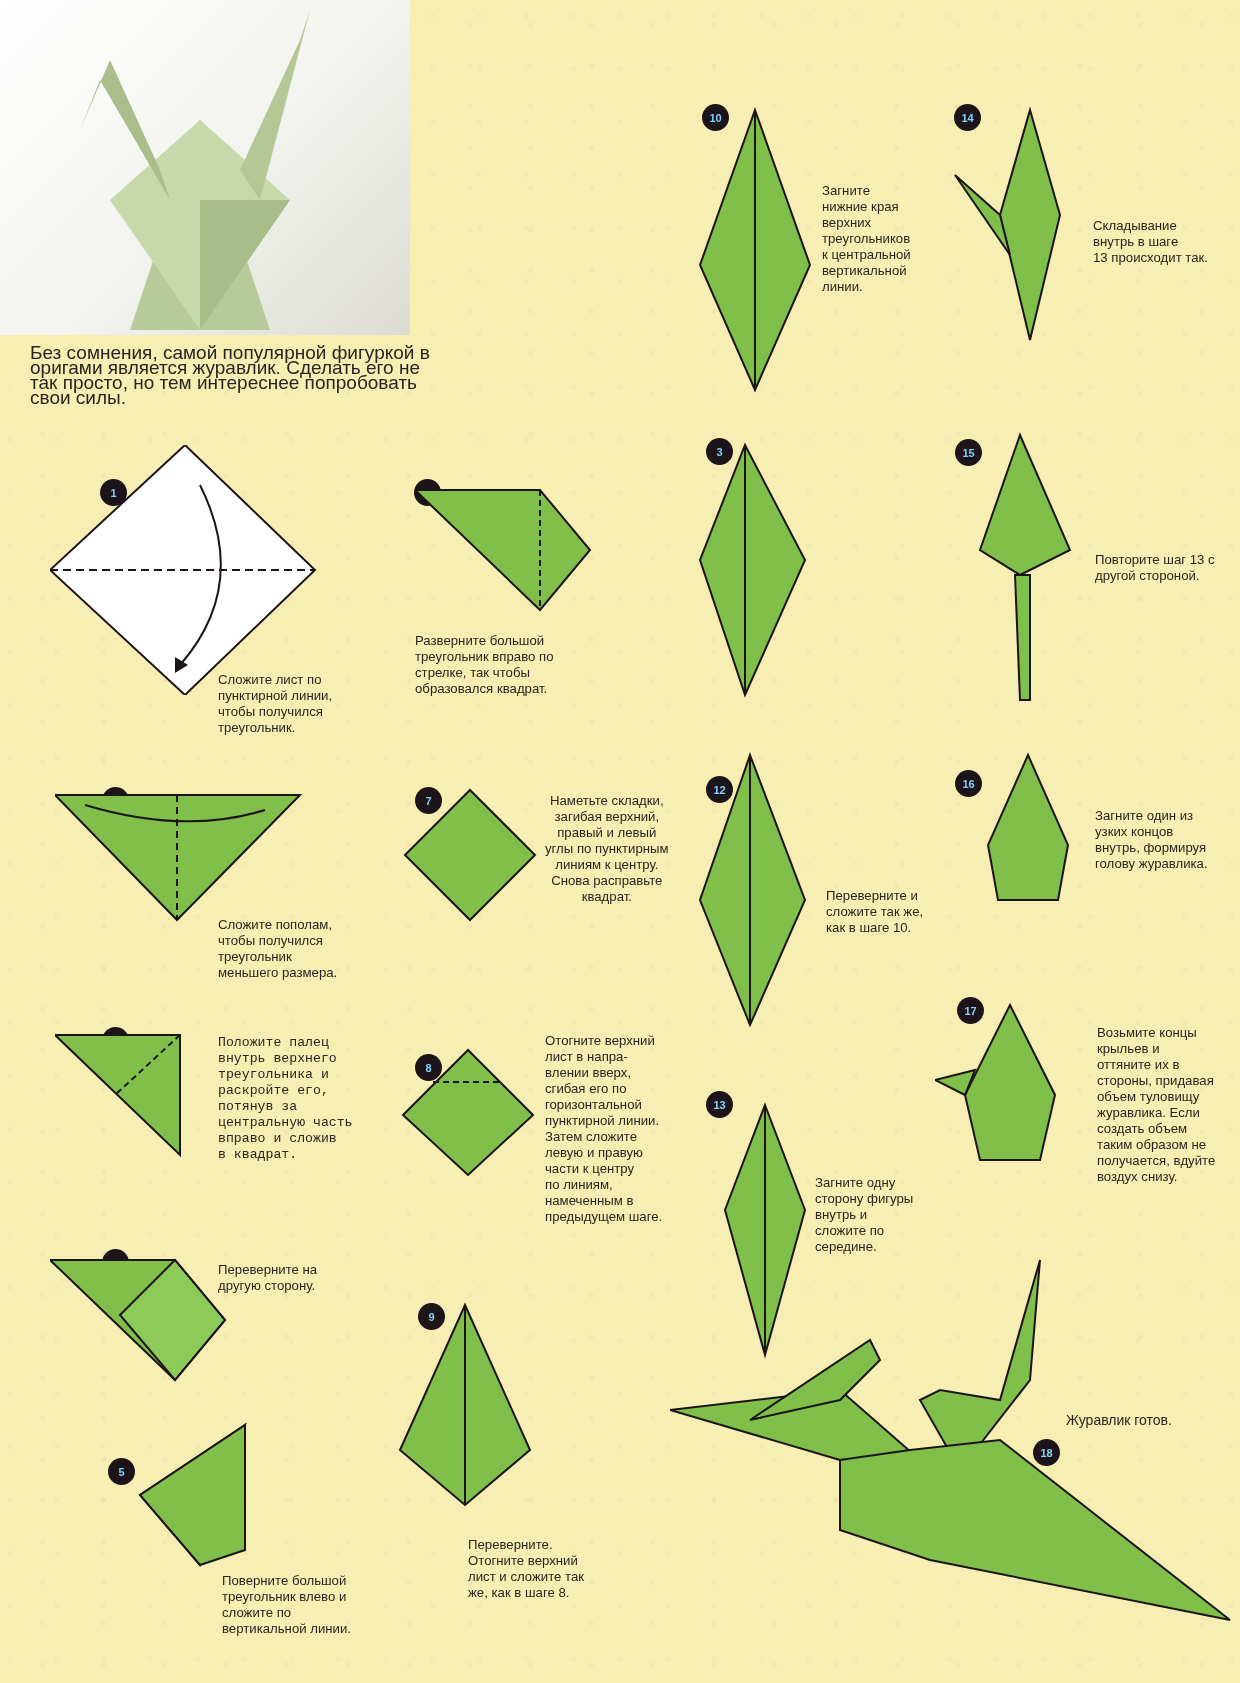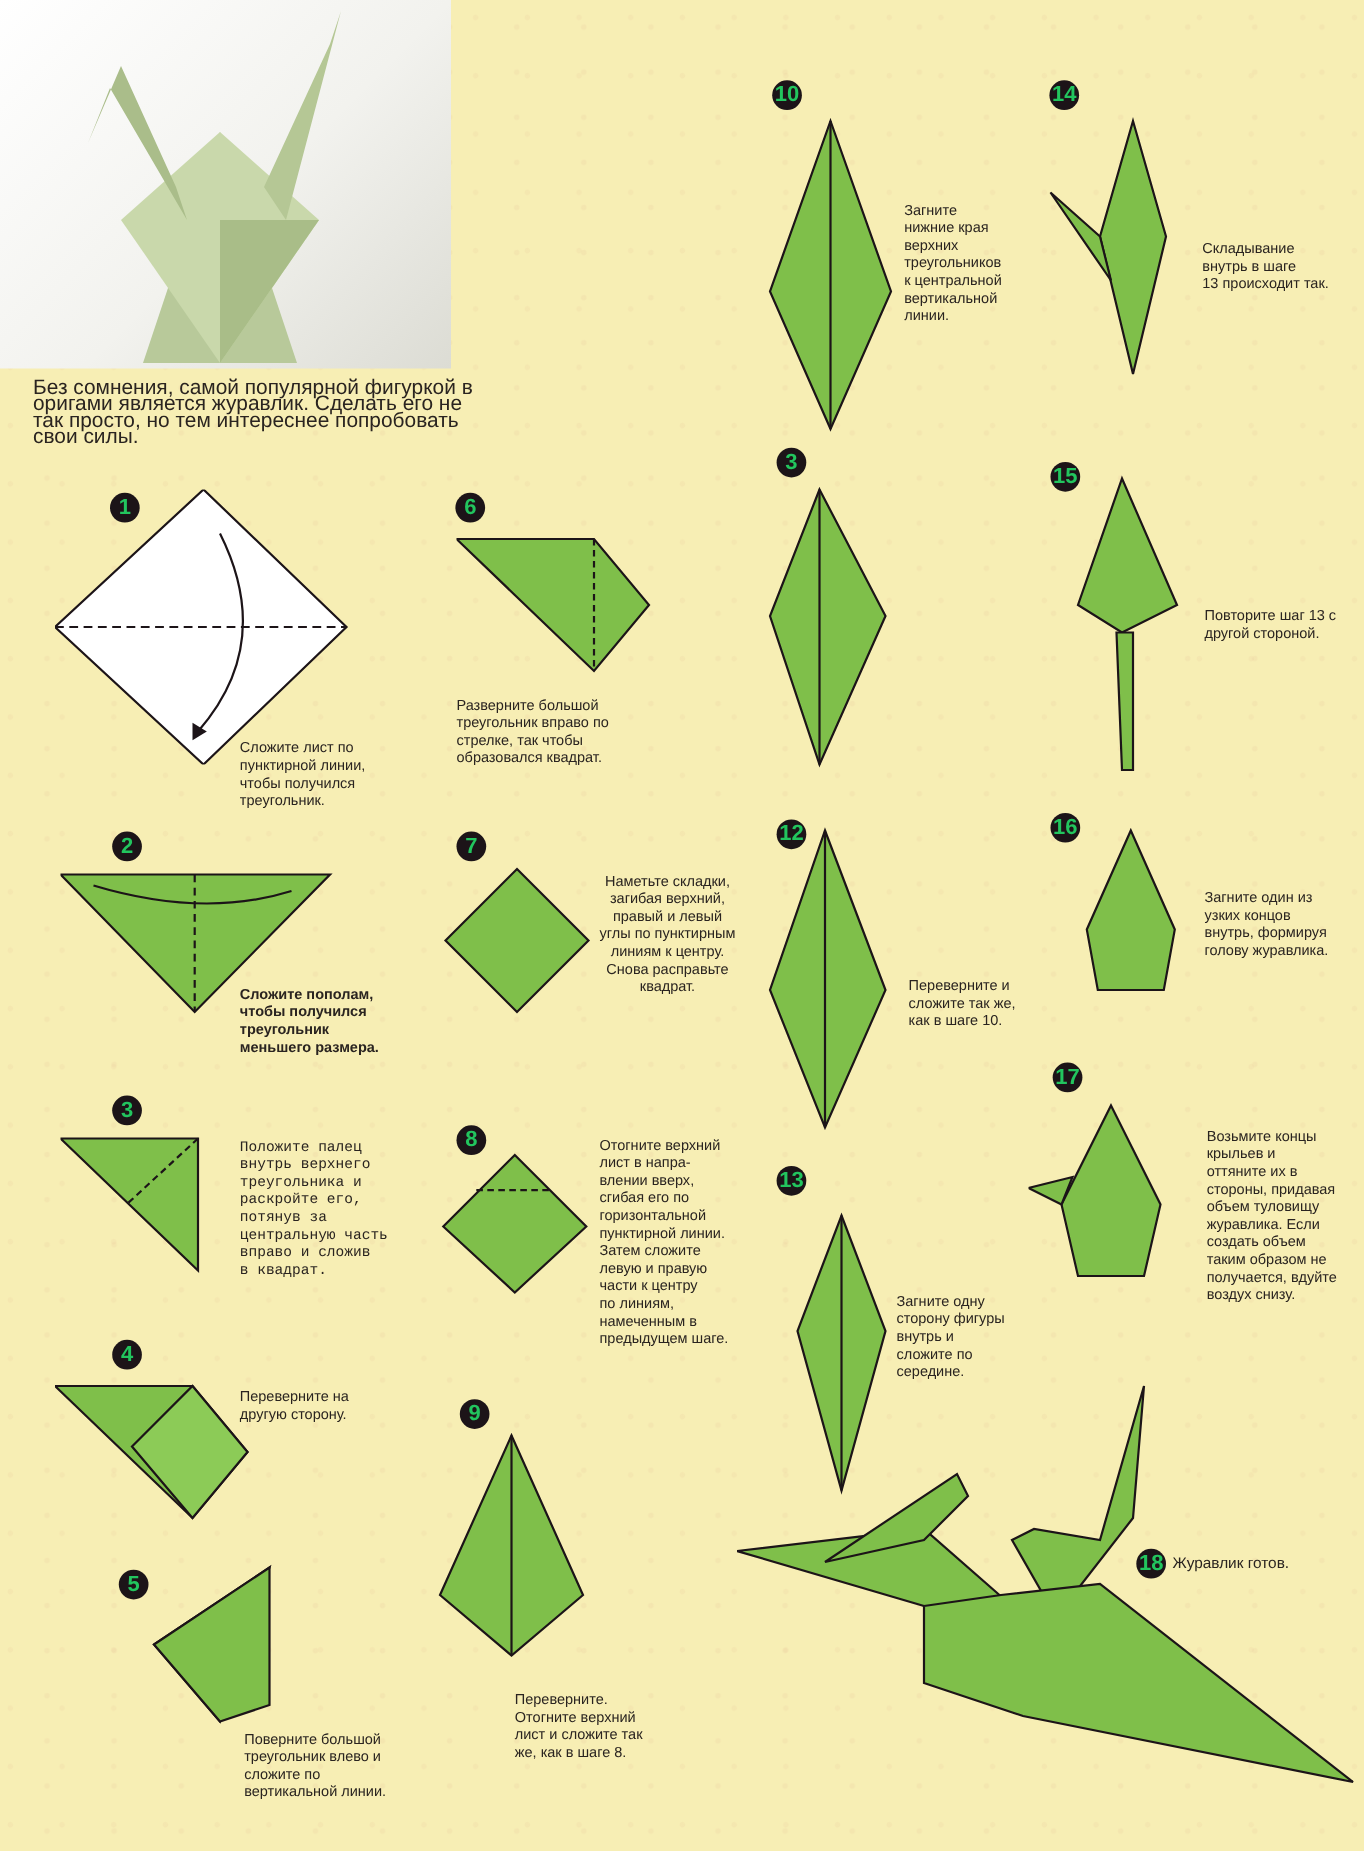--- a/index.html
+++ b/index.html
@@ -13,23 +13,24 @@
     font-family: "Liberation Sans", sans-serif;
     color: #2a2420;
   }
   .abs { position: absolute; }
   .photo {
     left: 0; top: 0; width: 410px; height: 335px;
     background: linear-gradient(135deg, #ffffff 0%, #f2f2ee 55%, #dcdcd4 100%);
   }
   .intro { left: 30px; top: 345px; width: 400px; font-size: 19px; line-height: 15px; }
   .step-num {
-    width: 27px; height: 27px; border-radius: 50%; background: #1c1418; color: #22c55e;
-    font-weight: bold; font-size: 20px; display: flex; align-items: center; justify-content: center;
+    width: 27px; height: 27px; border-radius: 50%; background: #1c1418; color: #7dd3fc;
+    font-weight: bold; font-size: 11px; display: flex; align-items: center; justify-content: center;
     font-family: "Liberation Sans", sans-serif;
+    margin-top: 31px;
   }
   .caption { font-size: 13.2px; line-height: 16px; white-space: pre-line; }
   .fig { position: absolute; }
   .final-label { font-size: 14px; }
 </style>
 </head>
 <body>
 
 <div class="abs photo">
   <svg width="410" height="335" viewBox="0 0 410 335">
@@ -54,21 +55,21 @@
 пунктирной линии,
 чтобы получился
 треугольник.</div>
 
 <div class="abs step-num" style="left:102px;top:756px;">2</div>
 <svg class="fig" style="left:55px;top:790px;" width="250" height="135">
   <polygon points="0,5 245,5 122,130" fill="#7fbf4a" stroke="#1c1418" stroke-width="2"></polygon>
   <line x1="122" y1="5" x2="122" y2="130" stroke="#1c1418" stroke-width="2" stroke-dasharray="7,5"></line>
   <path d="M30,15 Q130,45 210,20" fill="none" stroke="#1c1418" stroke-width="2"></path>
 </svg>
-<div class="abs caption" style="left:218px;top:896px;font-weight:bold;">Сложите пополам,
+<div class="abs caption" style="left:218px;top:917px;">Сложите пополам,
 чтобы получился
 треугольник
 меньшего размера.</div>
 
 <div class="abs step-num" style="left:102px;top:996px;">3</div>
 <svg class="fig" style="left:55px;top:1030px;" width="150" height="130">
   <polygon points="0,5 125,5 125,125" fill="#7fbf4a" stroke="#1c1418" stroke-width="2"></polygon>
   <line x1="125" y1="5" x2="60" y2="65" stroke="#1c1418" stroke-width="2" stroke-dasharray="6,4"></line>
 </svg>
 <div class="abs caption" style="left:218px;top:1035px;font-family:Liberation Mono, monospace;">Положите палец
@@ -189,21 +190,21 @@
 
 <div class="abs step-num" style="left:954px;top:73px;">14</div>
 <svg class="fig" style="left:935px;top:105px;" width="130" height="240">
   <polygon points="95,5 125,110 95,235 65,110" fill="#7fbf4a" stroke="#1c1418" stroke-width="2"></polygon>
   <polygon points="65,110 20,70 75,150" fill="#7fbf4a" stroke="#1c1418" stroke-width="2"></polygon>
 </svg>
 <div class="abs caption" style="left:1093px;top:218px;">Складывание
 внутрь в шаге
 13 происходит так.</div>
 
-<div class="abs step-num" style="left:955px;top:420px;">15</div>
+<div class="abs step-num" style="left:955px;top:408px;">15</div>
 <svg class="fig" style="left:975px;top:430px;" width="110" height="280">
   <polygon points="45,5 95,120 45,145 5,120" fill="#7fbf4a" stroke="#1c1418" stroke-width="2"></polygon>
   <polygon points="40,145 55,145 55,270 45,270" fill="#7fbf4a" stroke="#1c1418" stroke-width="2"></polygon>
 </svg>
 <div class="abs caption" style="left:1095px;top:508px;margin-top:44px;">Повторите шаг 13 с
 другой стороной.</div>
 
 <div class="abs step-num" style="left:955px;top:739px;">16</div>
 <svg class="fig" style="left:978px;top:745px;" width="100" height="160">
   <polygon points="50,10 90,100 80,155 20,155 10,100" fill="#7fbf4a" stroke="#1c1418" stroke-width="2"></polygon>

